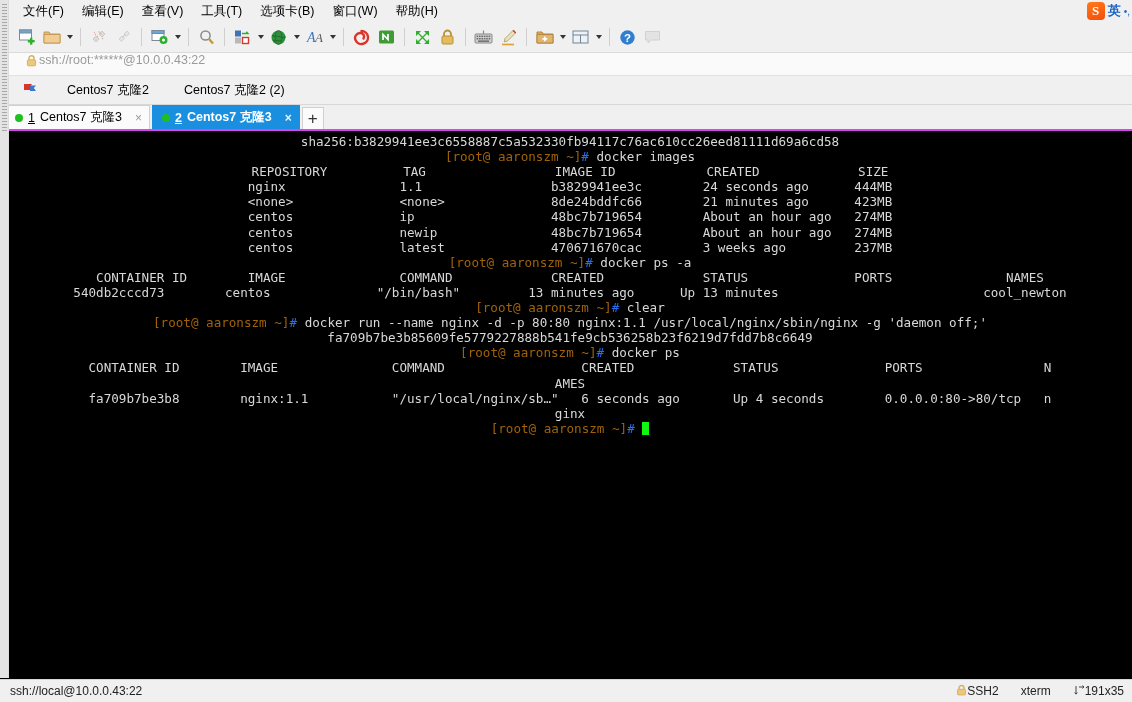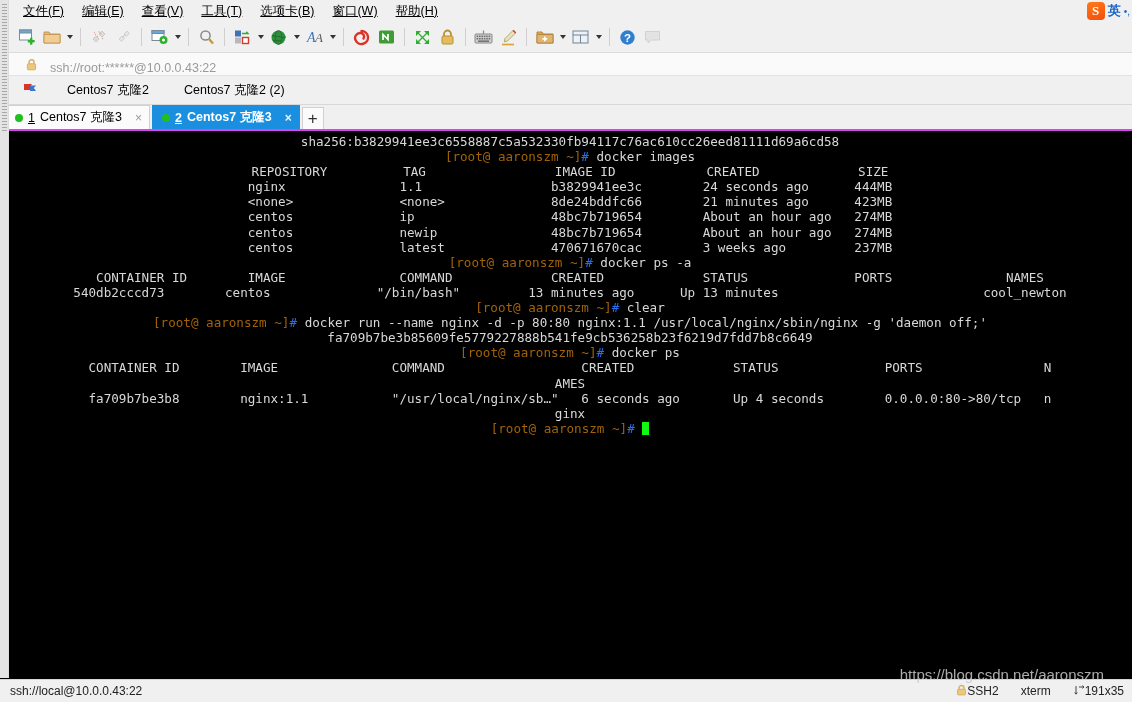--- a/index.html
+++ b/index.html
@@ -47,21 +47,20 @@
     padding-left: 14px;
     position: relative;
     flex: none;
   }
   .menu-item {
     font-size: 12.5px;
     color: #000;
     padding: 2px 9px;
     white-space: nowrap;
     cursor: default;
-    text-decoration: underline;
   }
   .ime-badge {
     position: absolute;
     right: 2px; top: 0px;
     height: 22px;
     display: flex;
     align-items: center;
     gap: 3px;
   }
   .ime-logo {
@@ -111,23 +110,23 @@
     background: #cfcfcf;
     margin: 0 5px;
   }
 
   
   .urlbar {
     height: 23px;
     background: #fafafa;
     border-bottom: 1px solid #e2e2e2;
     display: flex;
-    align-items: flex-end;
+    align-items: flex-start;
     padding-left: 26px;
-    gap: 13px;
+    gap: 2px;
     flex: none;
   }
   .url-text { font-size: 12.5px; color: #9a9a9a; }
 
   
   .sessionrow {
     height: 29px;
     background: #f0f0f0;
     border-bottom: 1px solid #d8d8d8;
     display: flex;
@@ -508,21 +507,20 @@
     </div>
     <div class="tab-plus">+</div>
   </div>
 
   <div class="terminal-wrap">
     <div class="terminal" id="term"><div class="line"><span class="c-white">sha256:b3829941ee3c6558887c5a532330fb94117c76ac610cc26eed81111d69a6cd58</span></div><div class="line"><span class="c-red">[root@ aaronszm ~]</span><span class="c-blue">#</span><span class="c-white"> docker images</span></div><div class="line"><span class="c-white">REPOSITORY          TAG                 IMAGE ID            CREATED             SIZE</span></div><div class="line"><span class="c-white">nginx               1.1                 b3829941ee3c        24 seconds ago      444MB</span></div><div class="line"><span class="c-white">&lt;none&gt;              &lt;none&gt;              8de24bddfc66        21 minutes ago      423MB</span></div><div class="line"><span class="c-white">centos              ip                  48bc7b719654        About an hour ago   274MB</span></div><div class="line"><span class="c-white">centos              newip               48bc7b719654        About an hour ago   274MB</span></div><div class="line"><span class="c-white">centos              latest              470671670cac        3 weeks ago         237MB</span></div><div class="line"><span class="c-red">[root@ aaronszm ~]</span><span class="c-blue">#</span><span class="c-white"> docker ps -a</span></div><div class="line"><span class="c-white">CONTAINER ID        IMAGE               COMMAND             CREATED             STATUS              PORTS               NAMES</span></div><div class="line"><span class="c-white">540db2cccd73        centos              "/bin/bash"         13 minutes ago      Up 13 minutes                           cool_newton</span></div><div class="line"><span class="c-red">[root@ aaronszm ~]</span><span class="c-blue">#</span><span class="c-white"> clear</span></div><div class="line"><span class="c-red">[root@ aaronszm ~]</span><span class="c-blue">#</span><span class="c-white"> docker run --name nginx -d -p 80:80 nginx:1.1 /usr/local/nginx/sbin/nginx -g 'daemon off;'</span></div><div class="line"><span class="c-white">fa709b7be3b85609fe5779227888b541fe9cb536258b23f6219d7fdd7b8c6649</span></div><div class="line"><span class="c-red">[root@ aaronszm ~]</span><span class="c-blue">#</span><span class="c-white"> docker ps</span></div><div class="line"><span class="c-white">CONTAINER ID        IMAGE               COMMAND                  CREATED             STATUS              PORTS                N</span></div><div class="line"><span class="c-white">AMES</span></div><div class="line"><span class="c-white">fa709b7be3b8        nginx:1.1           "/usr/local/nginx/sb…"   6 seconds ago       Up 4 seconds        0.0.0.0:80-&gt;80/tcp   n</span></div><div class="line"><span class="c-white">ginx</span></div><div class="line"><span class="c-red">[root@ aaronszm ~]</span><span class="c-blue">#</span><span class="c-white"></span> <span class="cursor"></span></div></div>
   </div>
 
   <div class="statusbar">
     <span class="sb-left">ssh://local@10.0.0.43:22</span>
-    <span class="watermark">https://blog.csdn.net/aaronszm</span>
     <div class="sb-right">
       <span class="sb-cell">
         <span>
           <svg width="11" height="12" viewBox="0 0 11 12">
             <path d="M3 5.5V4a2.5 2.5 0 0 1 5 0v1.5" fill="none" stroke="#d9b060" stroke-width="1.4"></path>
             <rect x="1.5" y="5.3" width="8" height="5.6" rx="1" fill="#ecc87e" stroke="#d9b060"></rect>
           </svg>
         </span>
         <span>SSH2</span>
       </span>

